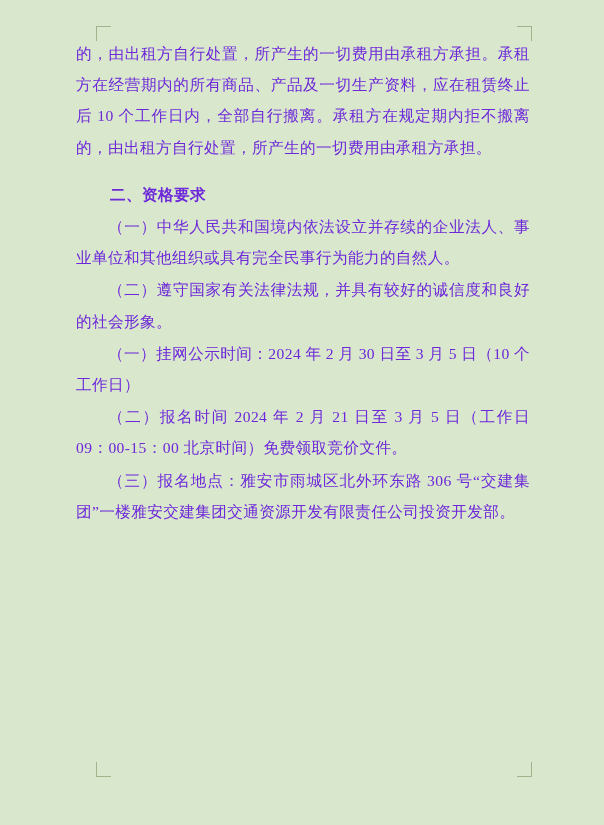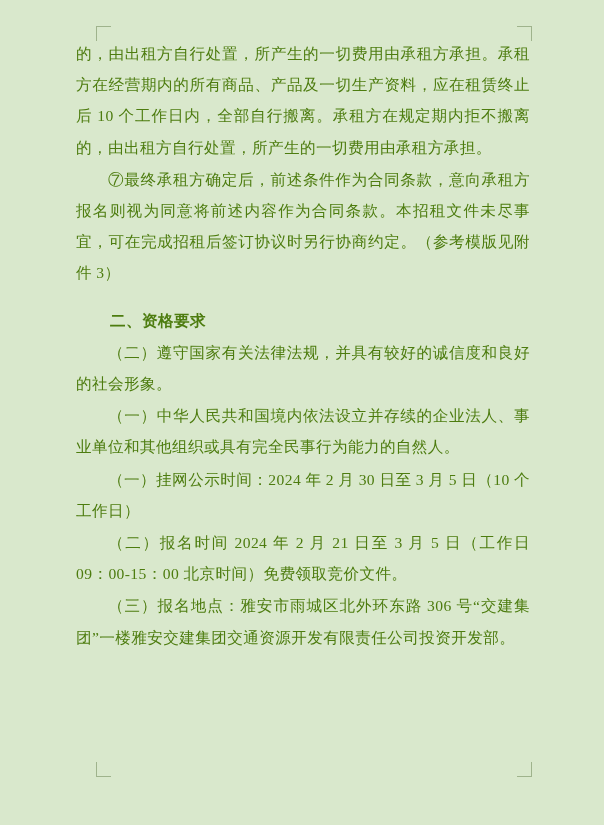--- a/index.html
+++ b/index.html
@@ -39,21 +39,21 @@
     left: 74px;
     width: 458px;
     height: 740px;
     box-sizing: border-box;
     padding: 0 2px;
   }
   p {
     margin: 0 0 1px 0;
     font-size: 15.6px;
     line-height: 31.2px;
-    color: #4d7c0f;
+    color: #6d28d9;
     text-align: justify;
     text-justify: inter-ideograph;
     letter-spacing: 0.4px;
     font-family: "Liberation Serif", "DejaVu Serif", serif;
   }
   p.indent {
     text-indent: 32px;
   }
   p.heading {
     text-indent: 34px;
@@ -66,22 +66,21 @@
 
 <div class="page">
 
   <div class="mark tl"></div>
   <div class="mark tr"></div>
   <div class="mark bl"></div>
   <div class="mark br"></div>
 
   <div class="content">
     <p>的，由出租方自行处置，所产生的一切费用由承租方承担。承租方在经营期内的所有商品、产品及一切生产资料，应在租赁终止后 10 个工作日内，全部自行搬离。承租方在规定期内拒不搬离的，由出租方自行处置，所产生的一切费用由承租方承担。</p>
-    <p class="indent">⑦最终承租方确定后，前述条件作为合同条款，意向承租方报名则视为同意将前述内容作为合同条款。本招租文件未尽事宜，可在完成招租后签订协议时另行协商约定。（参考模版见附件 3）</p>
     <p class="heading">二、资格要求</p>
+    <p class="indent">（一）中华人民共和国境内依法设立并存续的企业法人、事业单位和其他组织或具有完全民事行为能力的自然人。</p>
     <p class="indent">（二）遵守国家有关法律法规，并具有较好的诚信度和良好的社会形象。</p>
-    <p class="indent">（一）中华人民共和国境内依法设立并存续的企业法人、事业单位和其他组织或具有完全民事行为能力的自然人。</p>
     <p class="indent">（一）挂网公示时间：2024 年 2 月 30 日至 3 月 5 日（10 个工作日）</p>
     <p class="indent">（二）报名时间 2024 年 2 月 21 日至 3 月 5 日（工作日 09：00-15：00 北京时间）免费领取竞价文件。</p>
     <p class="indent">（三）报名地点：雅安市雨城区北外环东路 306 号“交建集团”一楼雅安交建集团交通资源开发有限责任公司投资开发部。</p>
   </div>
 
 </div>
 
 </body></html>

